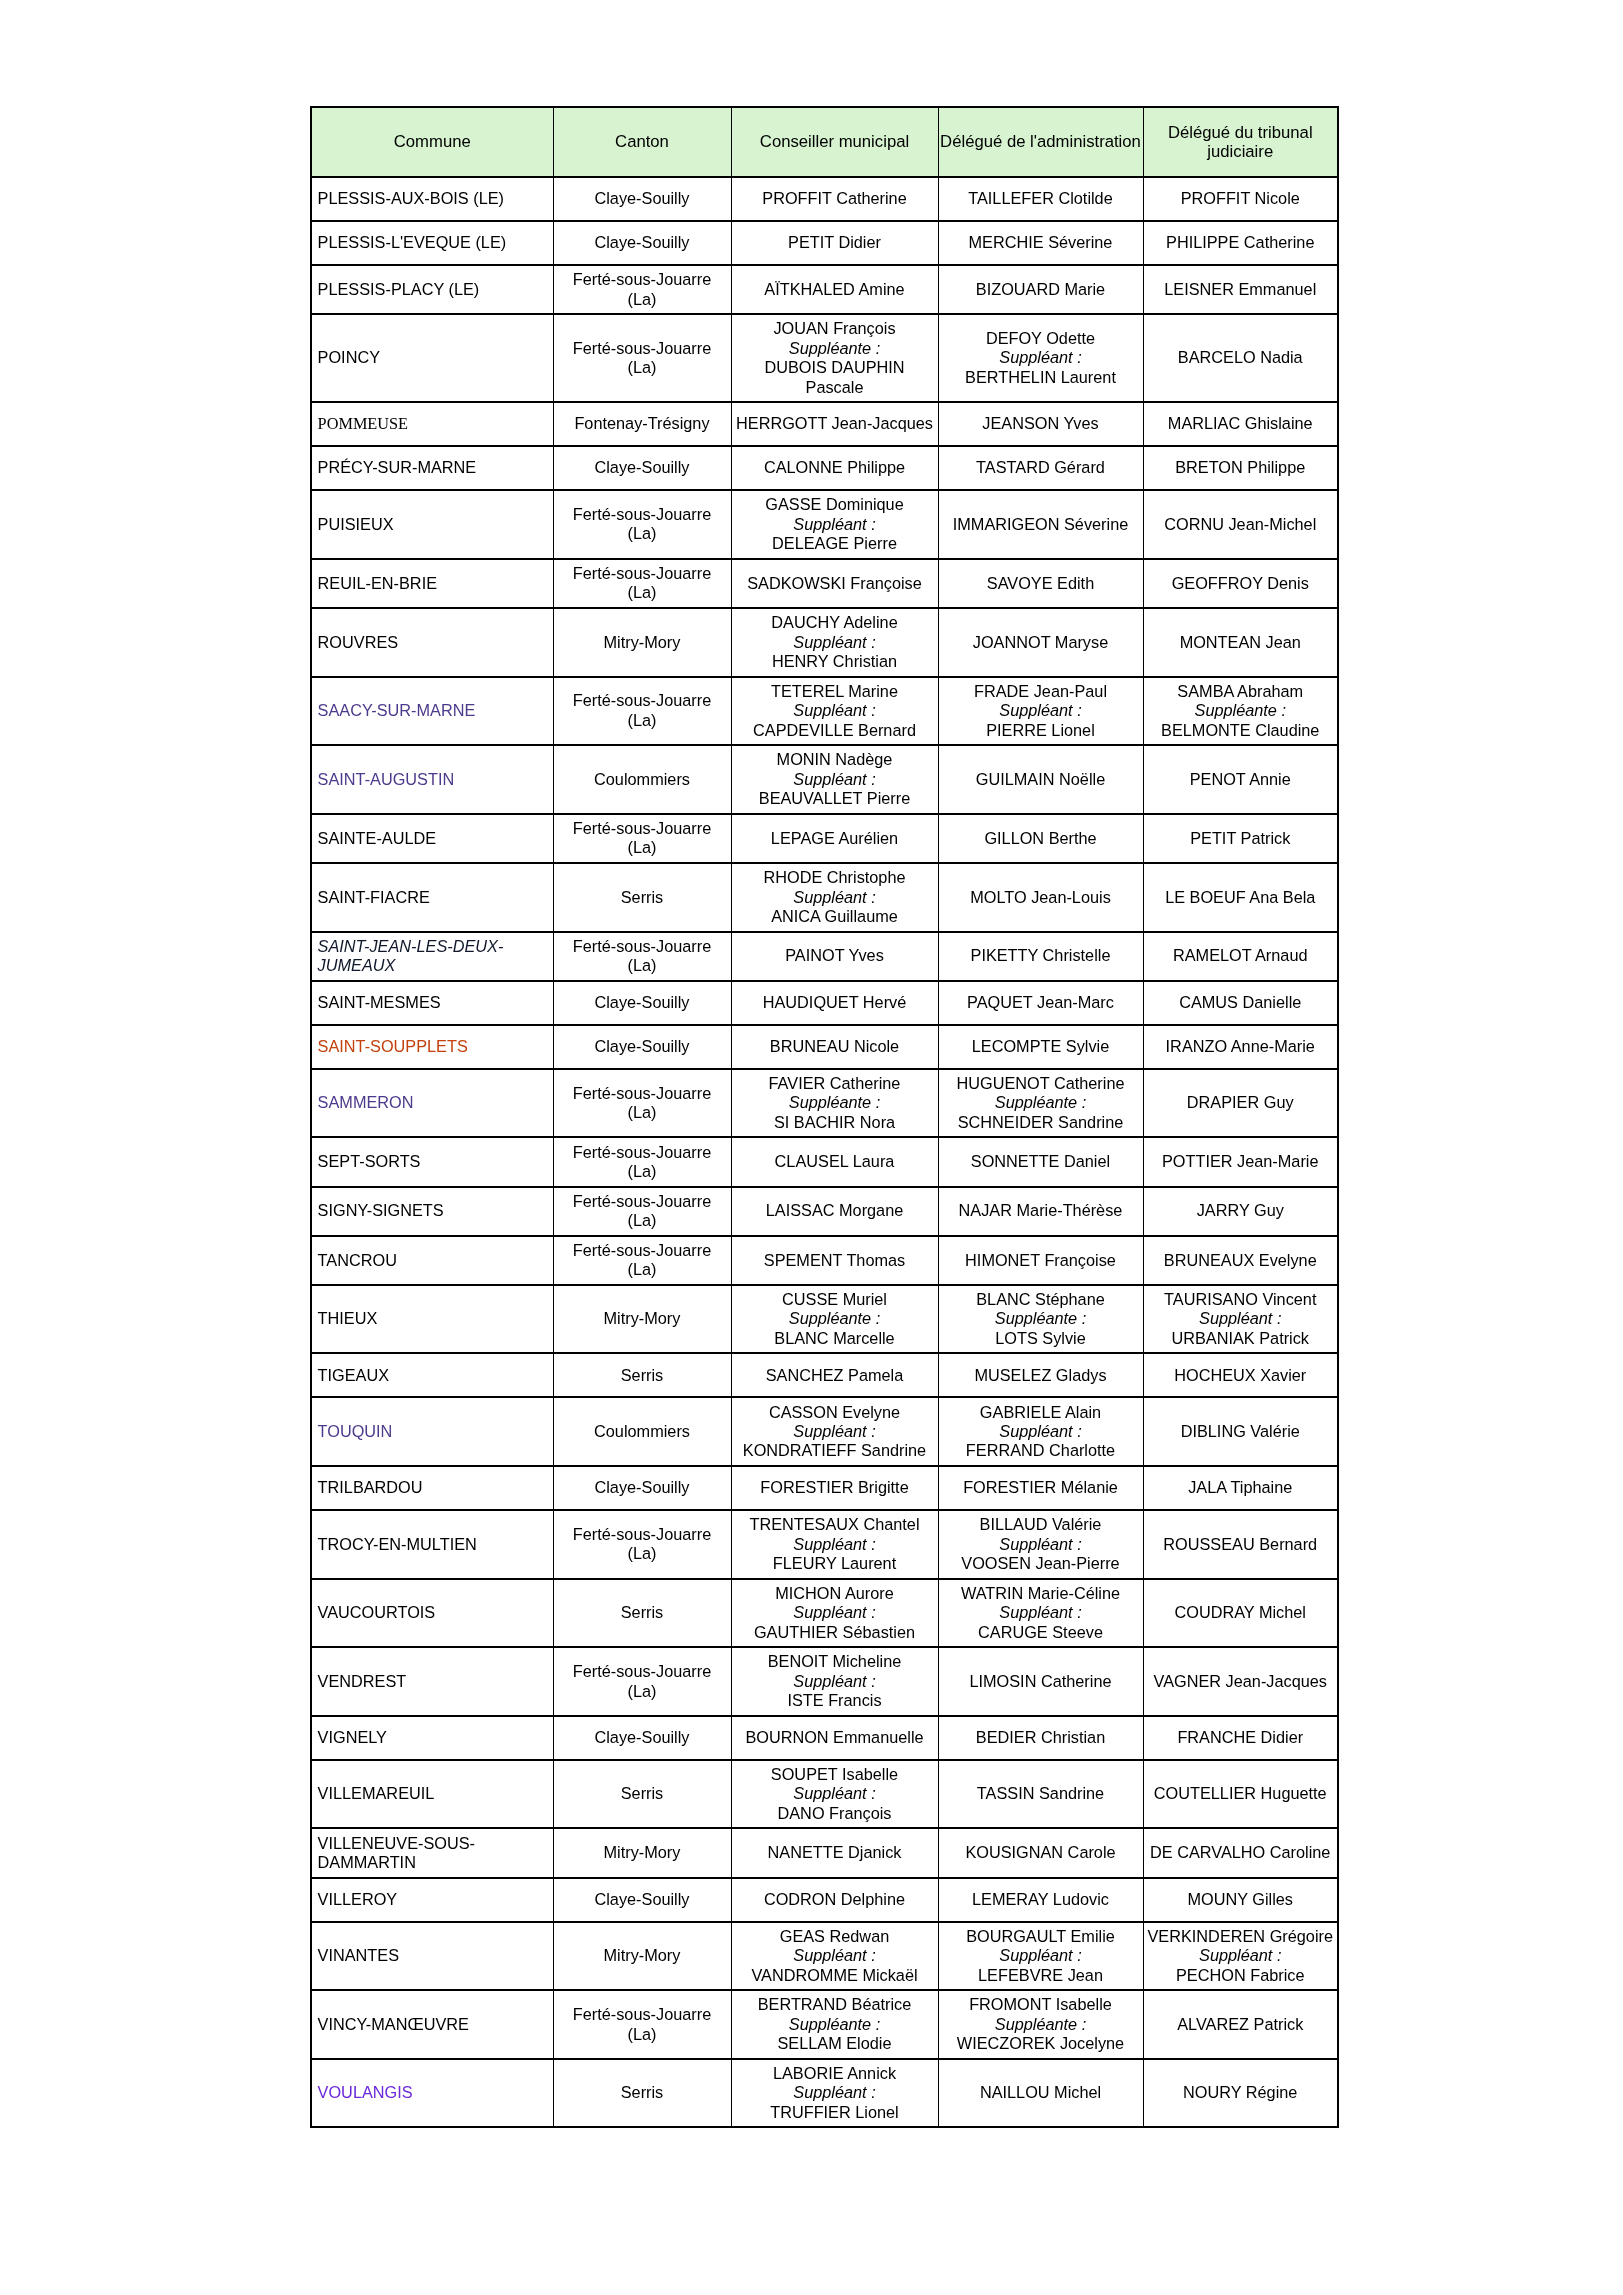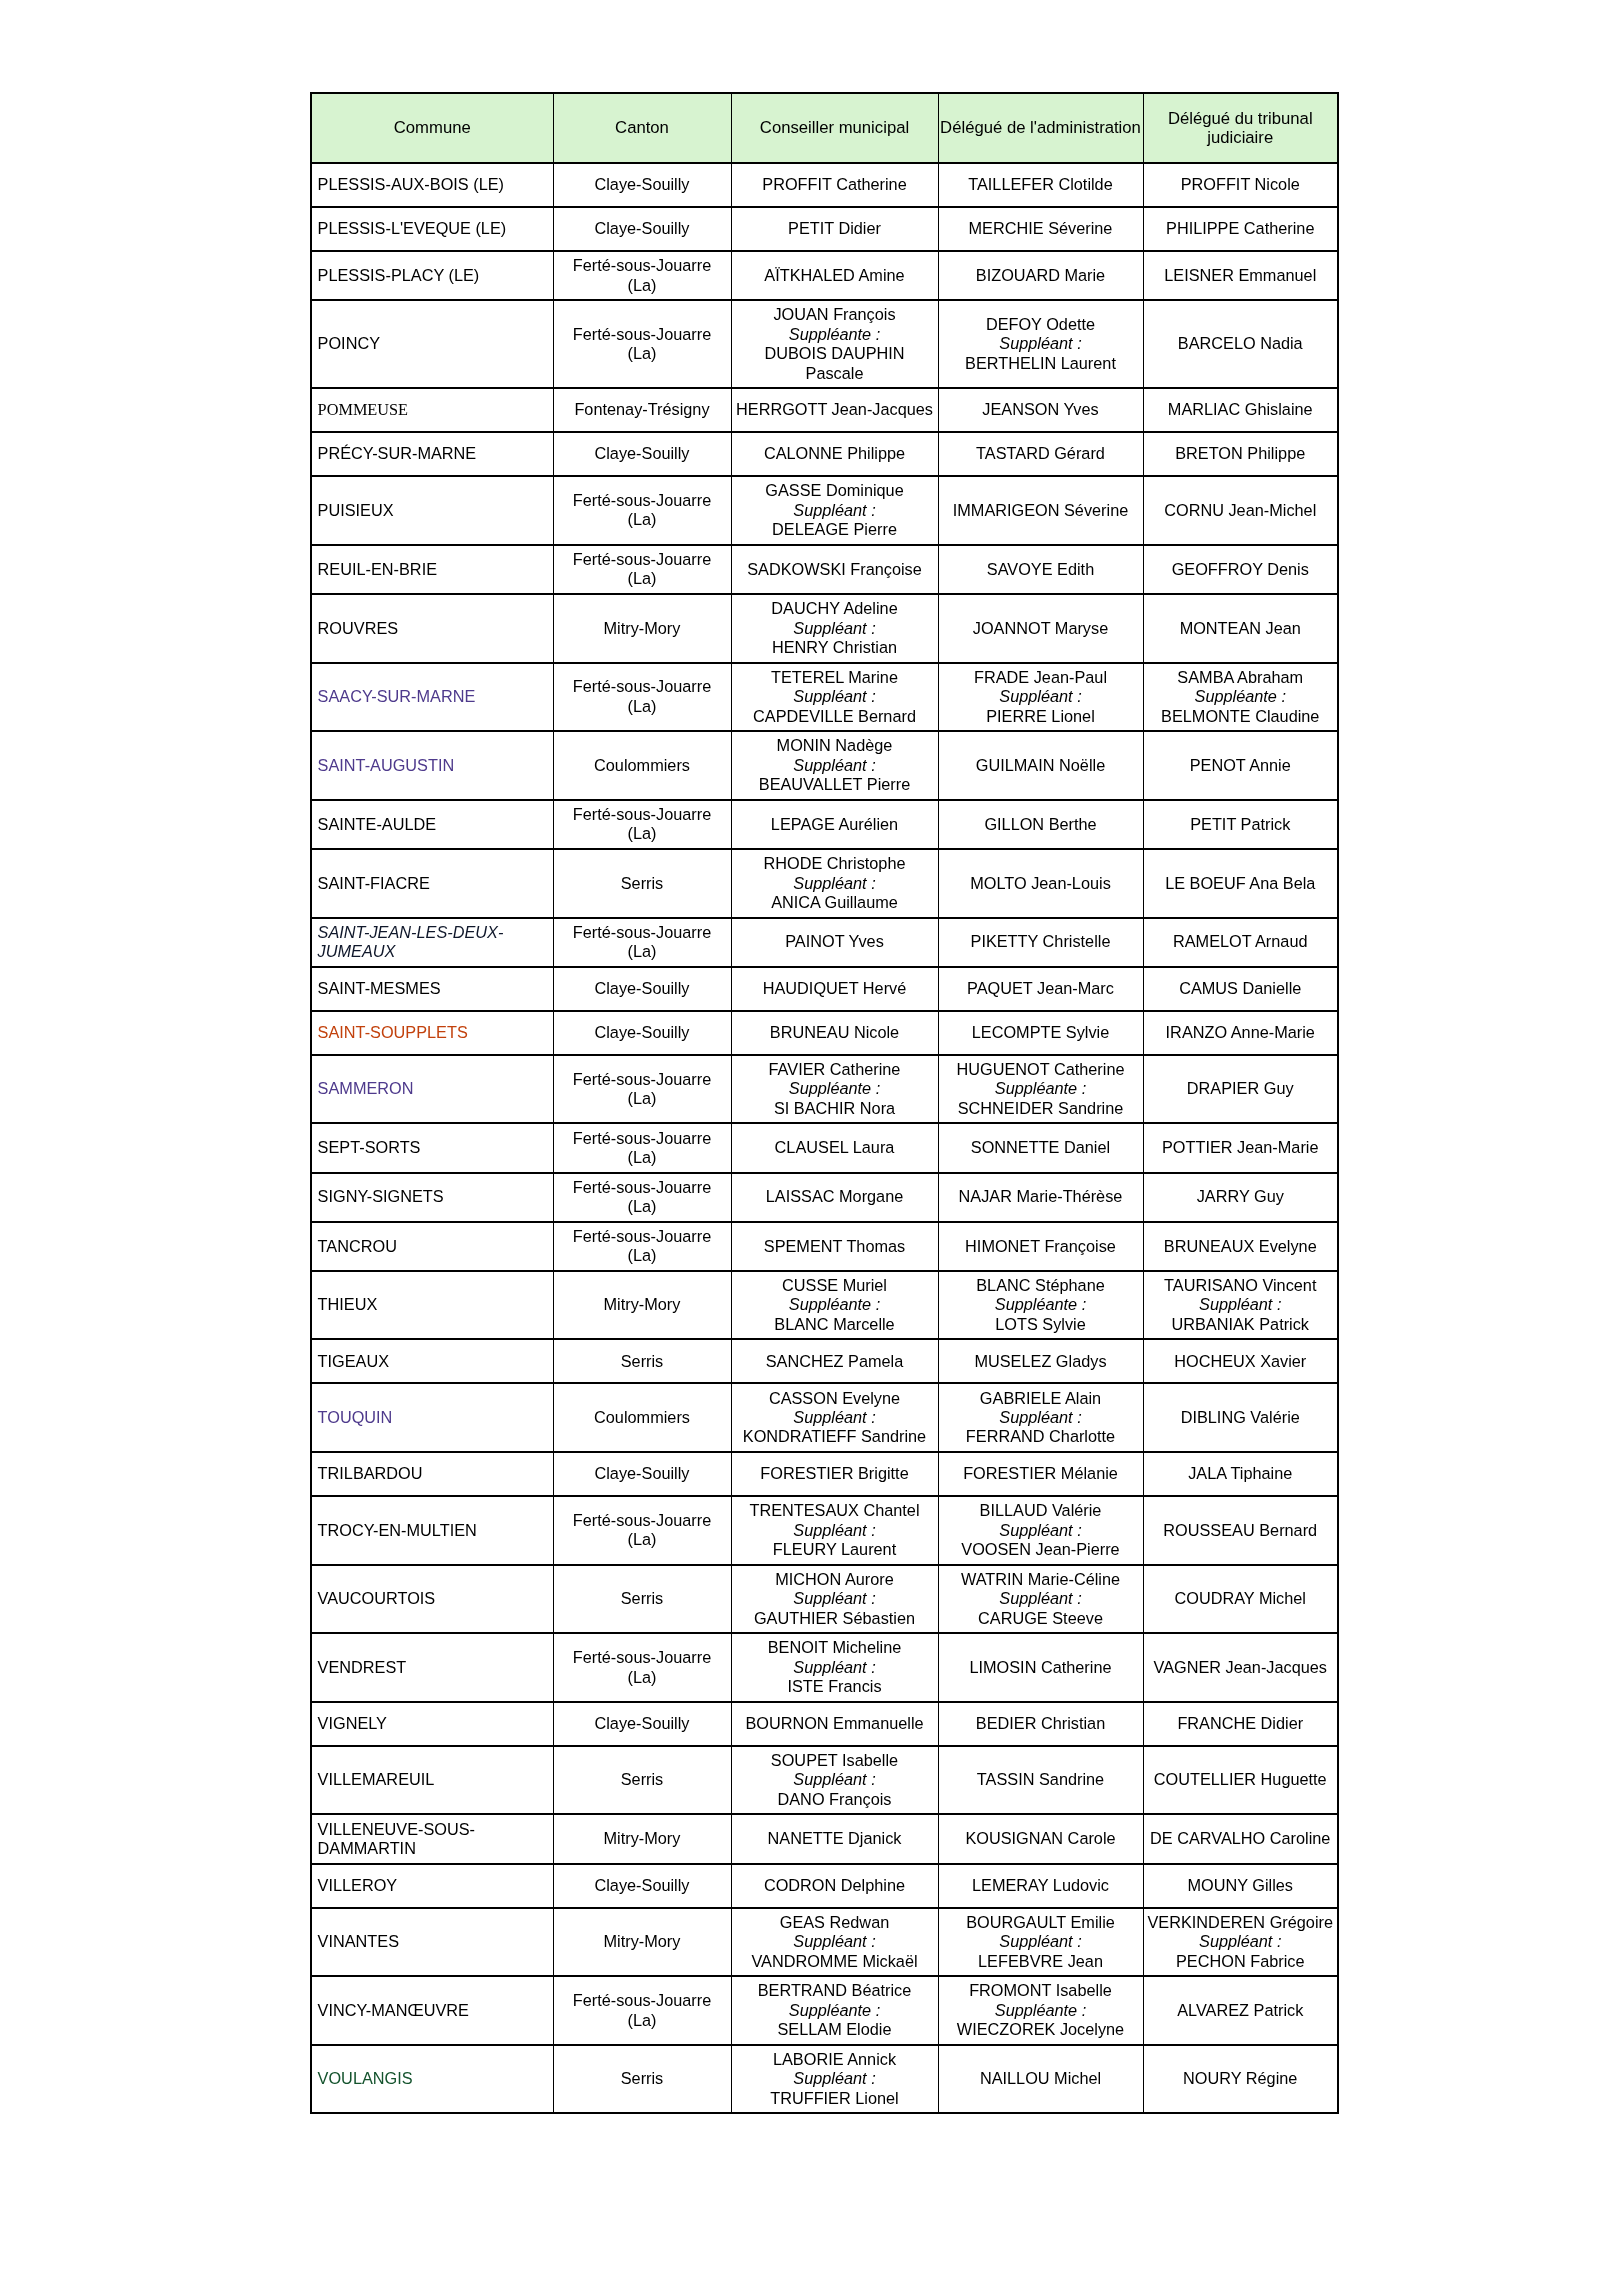--- a/index.html
+++ b/index.html
@@ -7,21 +7,21 @@
     position: relative;
     width: 1624px;
     height: 2295px;
     background: #ffffff;
     font-family: "Liberation Sans", sans-serif;
     color: #000000;
   }
   table.delegates {
     position: absolute;
     left: 310px;
-    top: 92px;
+    top: 106px;
     width: 1027px;
     border-collapse: collapse;
     table-layout: fixed;
     font-size: 16.3px;
     line-height: 19.4px;
   }
   table.delegates col.c1 { width: 242px; }
   table.delegates col.c2 { width: 178px; }
   table.delegates col.c3 { width: 207px; }
   table.delegates col.c4 { width: 205px; }
@@ -616,21 +616,21 @@
             <span class="name-line">FROMONT Isabelle</span>
             <span class="sup-label">Suppléante :</span>
             <span class="name-line">WIECZOREK Jocelyne</span>
           </td>
           <td>
             <span class="name-line">ALVAREZ Patrick</span>
           </td>
         </tr>
         <tr>
           <td class="commune-cell">
-            <span class="name-line" style="color: #14532d;">VOULANGIS</span>
+            <span class="name-line" style="color: #6d28d9;">VOULANGIS</span>
           </td>
           <td>Serris</td>
           <td>
             <span class="name-line">LABORIE Annick</span>
             <span class="sup-label">Suppléant :</span>
             <span class="name-line">TRUFFIER Lionel</span>
           </td>
           <td>
             <span class="name-line">NAILLOU Michel</span>
           </td>

